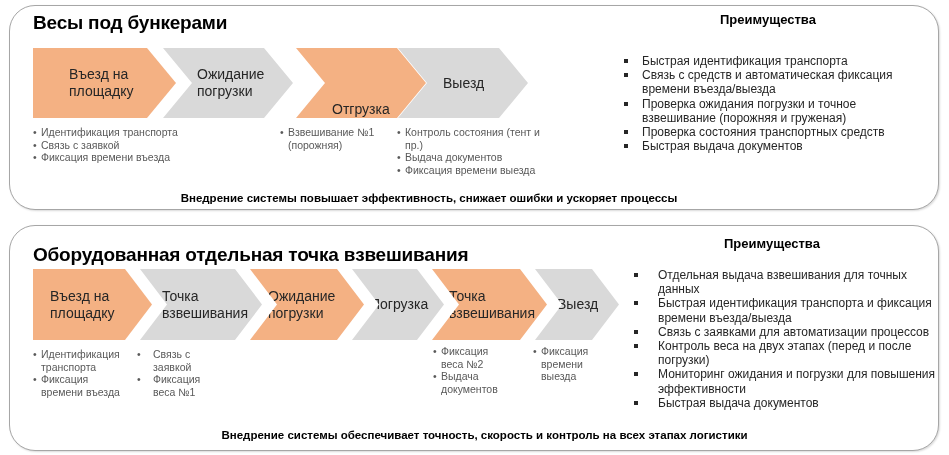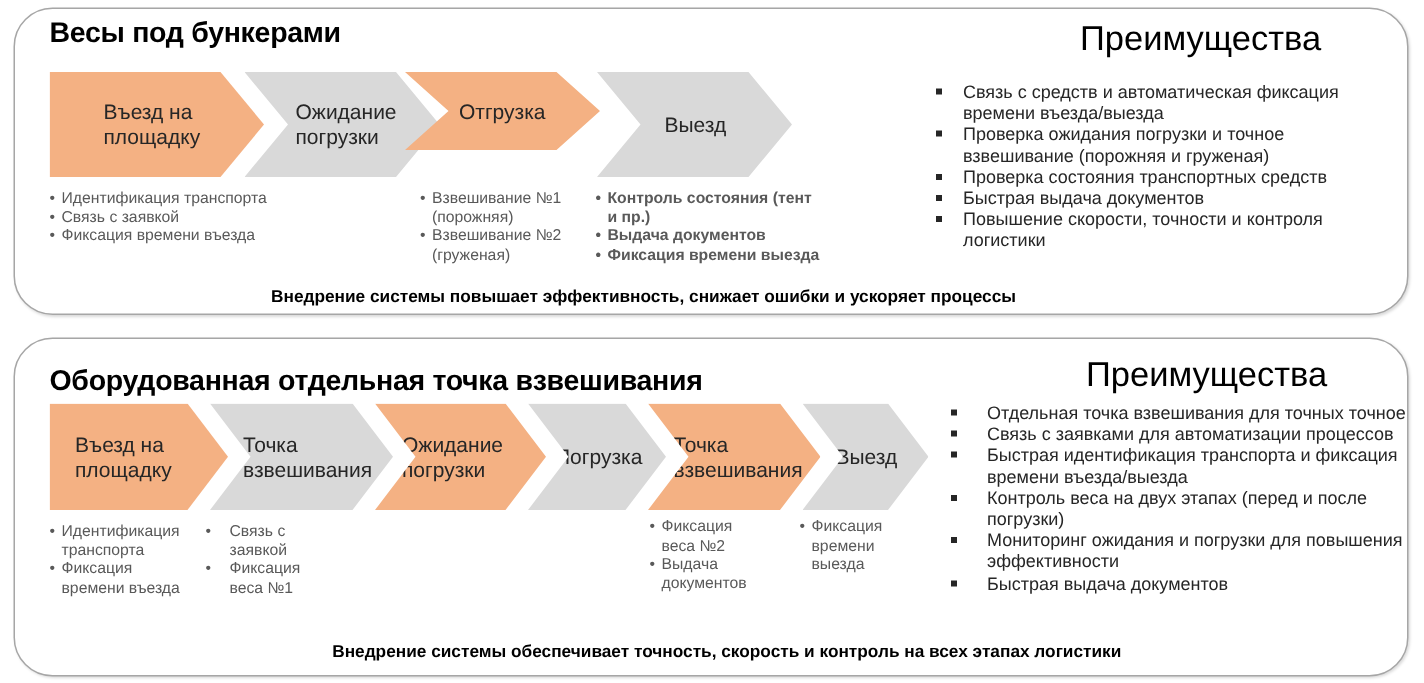--- a/index.html
+++ b/index.html
@@ -20,22 +20,22 @@
 
   .title {
     position: absolute;
     font-weight: bold;
     font-size: 19px;
     letter-spacing: -0.2px;
     white-space: nowrap;
   }
   .adv-title {
     position: absolute;
-    font-weight: normal;
-    font-size: 23px;
+    font-weight: bold;
+    font-size: 13px;
     white-space: nowrap;
   }
 
   .chev {
     position: absolute;
     display: flex;
     align-items: center;
     font-size: 14px;
     line-height: 17px;
     color: #262626;
@@ -94,53 +94,52 @@
       <span>Въезд на</span>
       <span>площадку</span>
     </div>
 </div>
 <div class="chev gray" style="left:163px; top:48px; width:130px; height:70px; clip-path: polygon(0 0, 101px 0, 130px 50%, 101px 100%, 0 100%, 29px 50%); padding-left:34px;">
   <div>
       <span>Ожидание</span>
       <span>погрузки</span>
     </div>
 </div>
-<div class="chev orange" style="left:270px; top:48px; width:130px; height:52px; clip-path: polygon(0 0, 101px 0, 130px 50%, 101px 100%, 0 100%, 29px 50%); padding-left:36px;">
+<div class="chev orange" style="left:296px; top:48px; width:130px; height:70px; clip-path: polygon(0 0, 101px 0, 130px 50%, 101px 100%, 0 100%, 29px 50%); padding-left:36px;align-items:flex-end;">
   <div>
       <span>Отгрузка</span>
     </div>
 </div>
 <div class="chev gray" style="left:398px; top:48px; width:130px; height:70px; clip-path: polygon(0 0, 101px 0, 130px 50%, 101px 100%, 0 100%, 29px 50%); padding-left:45px;">
   <div>
       <span>Выезд</span>
     </div>
 </div>
 
 <ul class="sub" style="left:33px; top:126px; width:170px;">
   <li>Идентификация транспорта</li>
   <li>Связь с заявкой</li>
   <li>Фиксация времени въезда</li>
 </ul>
 <ul class="sub" style="left:280px; top:126px; width:100px;">
   <li>Взвешивание №1 (порожняя)</li>
-  <li>Взвешивание №2 (груженая)</li>
-</ul>
-<ul class="sub" style="left:397px; top:126px; width:150px;font-weight:bold;">
+</ul>
+<ul class="sub" style="left:397px; top:126px; width:150px;">
   <li>Контроль состояния (тент и пр.)</li>
   <li>Выдача документов</li>
   <li>Фиксация времени выезда</li>
 </ul>
 
 <div class="adv-title" style="left:720px; top:12px;">Преимущества</div>
 <ul class="adv" style="left:620px; top:54px; width:300px;">
+  <li>Быстрая идентификация транспорта</li>
   <li>Связь с средств и автоматическая фиксация времени въезда/выезда</li>
   <li>Проверка ожидания погрузки и точное взвешивание (порожняя и груженая)</li>
   <li>Проверка состояния транспортных средств</li>
   <li>Быстрая выдача документов</li>
-  <li>Повышение скорости, точности и контроля логистики</li>
 </ul>
 
 <div class="footer" style="left:0; width:828px; text-align:center; top:192px; padding-left:30px;">Внедрение системы повышает эффективность, снижает ошибки и ускоряет процессы</div>
 
 <div class="panel p2"></div>
 
 <div class="title" style="left:33px; top:223px;margin-top:21px;">Оборудованная отдельная точка взвешивания</div>
 
 <div class="chev orange" style="left:33px; top:269px; width:119px; height:71px; clip-path: polygon(0 0, 92px 0, 119px 50%, 92px 100%, 0 100%); padding-left:17px;">
   <div>
@@ -188,21 +187,21 @@
 <ul class="sub" style="left:433px; top:345px; width:80px;">
   <li>Фиксация веса №2</li>
   <li>Выдача документов</li>
 </ul>
 <ul class="sub" style="left:533px; top:345px; width:60px;">
   <li>Фиксация времени выезда</li>
 </ul>
 
 <div class="adv-title" style="left:724px; top:236px;">Преимущества</div>
 <ul class="adv p2list" style="left:626px; top:268px; width:312px;">
-  <li>Отдельная точка взвешивания для точных точное</li>
+  <li>Отдельная выдача взвешивания для точных данных</li>
+  <li>Быстрая идентификация транспорта и фиксация времени въезда/выезда</li>
   <li>Связь с заявками для автоматизации процессов</li>
-  <li>Быстрая идентификация транспорта и фиксация времени въезда/выезда</li>
   <li>Контроль веса на двух этапах (перед и после погрузки)</li>
   <li>Мониторинг ожидания и погрузки для повышения эффективности</li>
   <li>Быстрая выдача документов</li>
 </ul>
 
 <div class="footer" style="left:0; width:949px; text-align:center; top:429px; padding-left:20px;">Внедрение системы обеспечивает точность, скорость и контроль на всех этапах логистики</div>
 
 </body></html>

